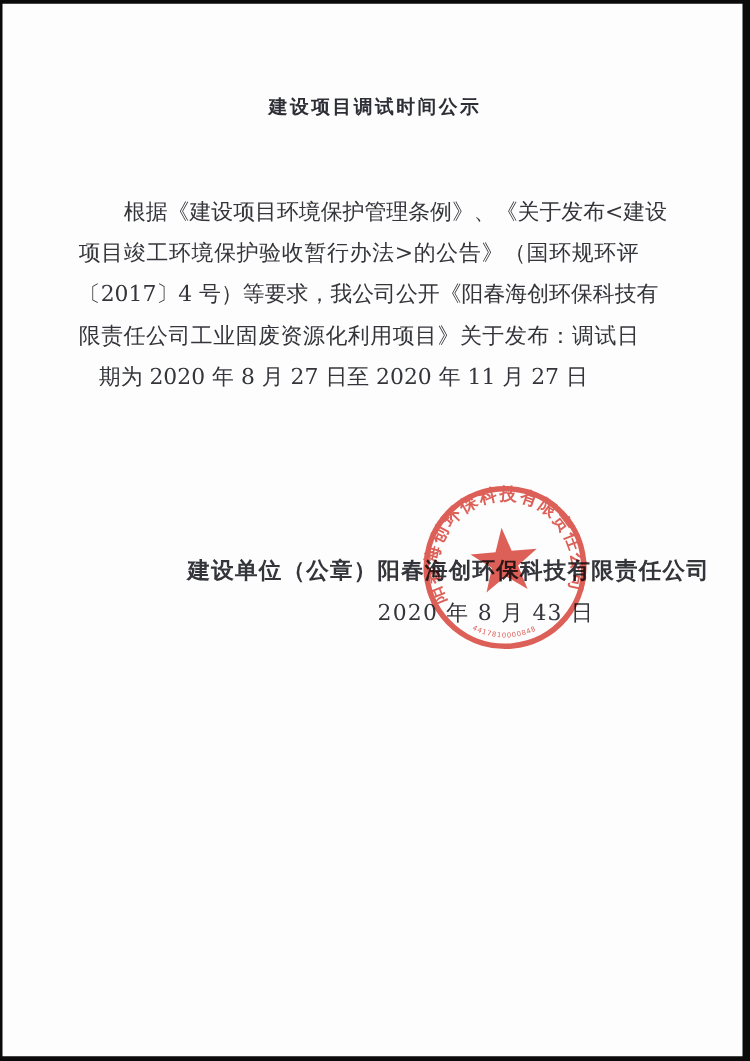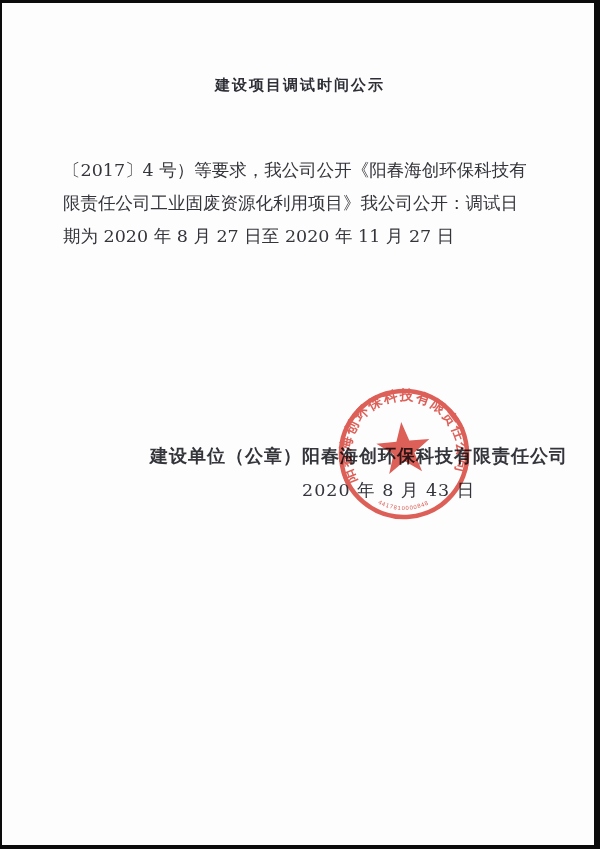--- a/index.html
+++ b/index.html
@@ -42,21 +42,21 @@
   }
   .body-line{
     height:33px;
     line-height:33px;
     text-align:justify;
     text-align-last:justify;
     text-justify:inter-character;
     white-space:nowrap;
   }
   .body-line.indent{ padding-left:36px; }
-  .body-line.last{ text-align-last:left; }
+  .body-line.last{ text-align-last:left;margin-left:16px; }
   .signature-line{
     position:absolute;
     left:150px;top:444px;
     font-size:18px;
     letter-spacing:1px;
     white-space:nowrap;
     font-weight:bold;
   }
   .date-line{
     position:absolute;
@@ -90,22 +90,24 @@
   }
 </style>
 </head>
 <body>
 
 <div class="scan-frame"></div>
 
 <div class="doc-title">建设项目调试时间公示</div>
 
 <div class="doc-body">
+  <div class="body-line indent">根据《建设项目环境保护管理条例》、《关于发布&lt;建设</div>
+  <div class="body-line">项目竣工环境保护验收暂行办法&gt;的公告》（国环规环评</div>
   <div class="body-line">〔2017〕4 号）等要求，我公司公开《阳春海创环保科技有</div>
-  <div class="body-line">限责任公司工业固废资源化利用项目》我公司公开：调试日</div>
+  <div class="body-line">限责任公司工业固废资源化利用项目》关于发布：调试日</div>
   <div class="body-line last">期为 2020 年 8 月 27 日至 2020 年 11 月 27 日</div>
 </div>
 
 <div class="signature-line">建设单位（公章）阳春海创环保科技有限责任公司</div>
 
 <div class="date-line">2020 年 8 月 43 日</div>
 
 <svg class="seal" viewBox="0 0 140 140" xmlns="http://www.w3.org/2000/svg">
   <defs>
     <path id="seal-name-arc" d="M 21.1 92.8 A 54 54 0 1 1 118.9 92.8" fill="none"></path>

